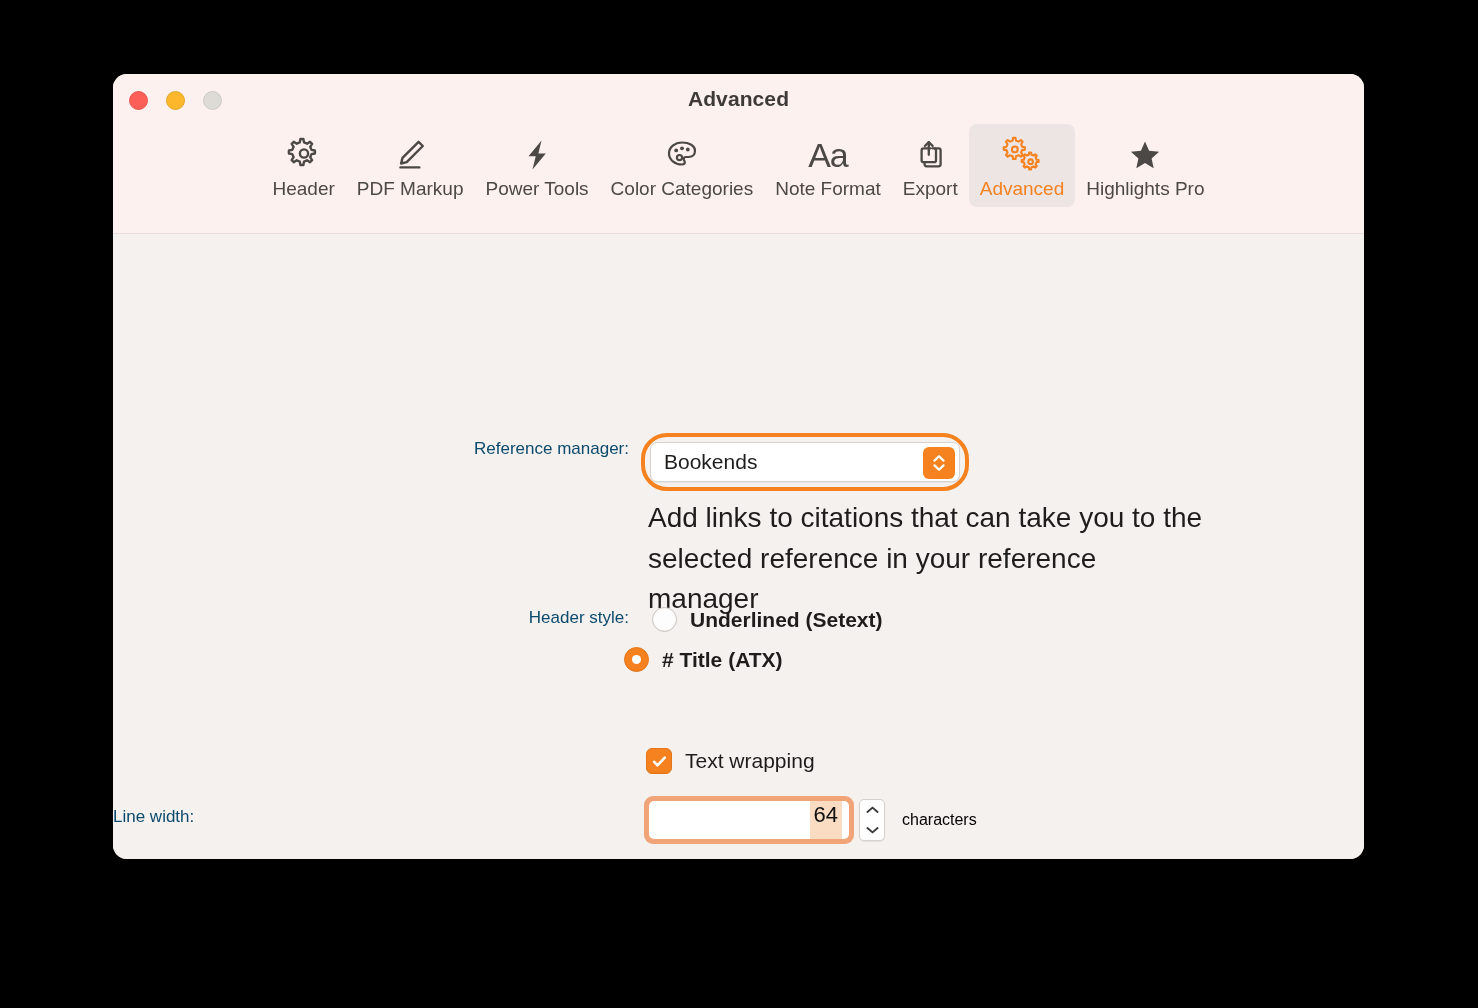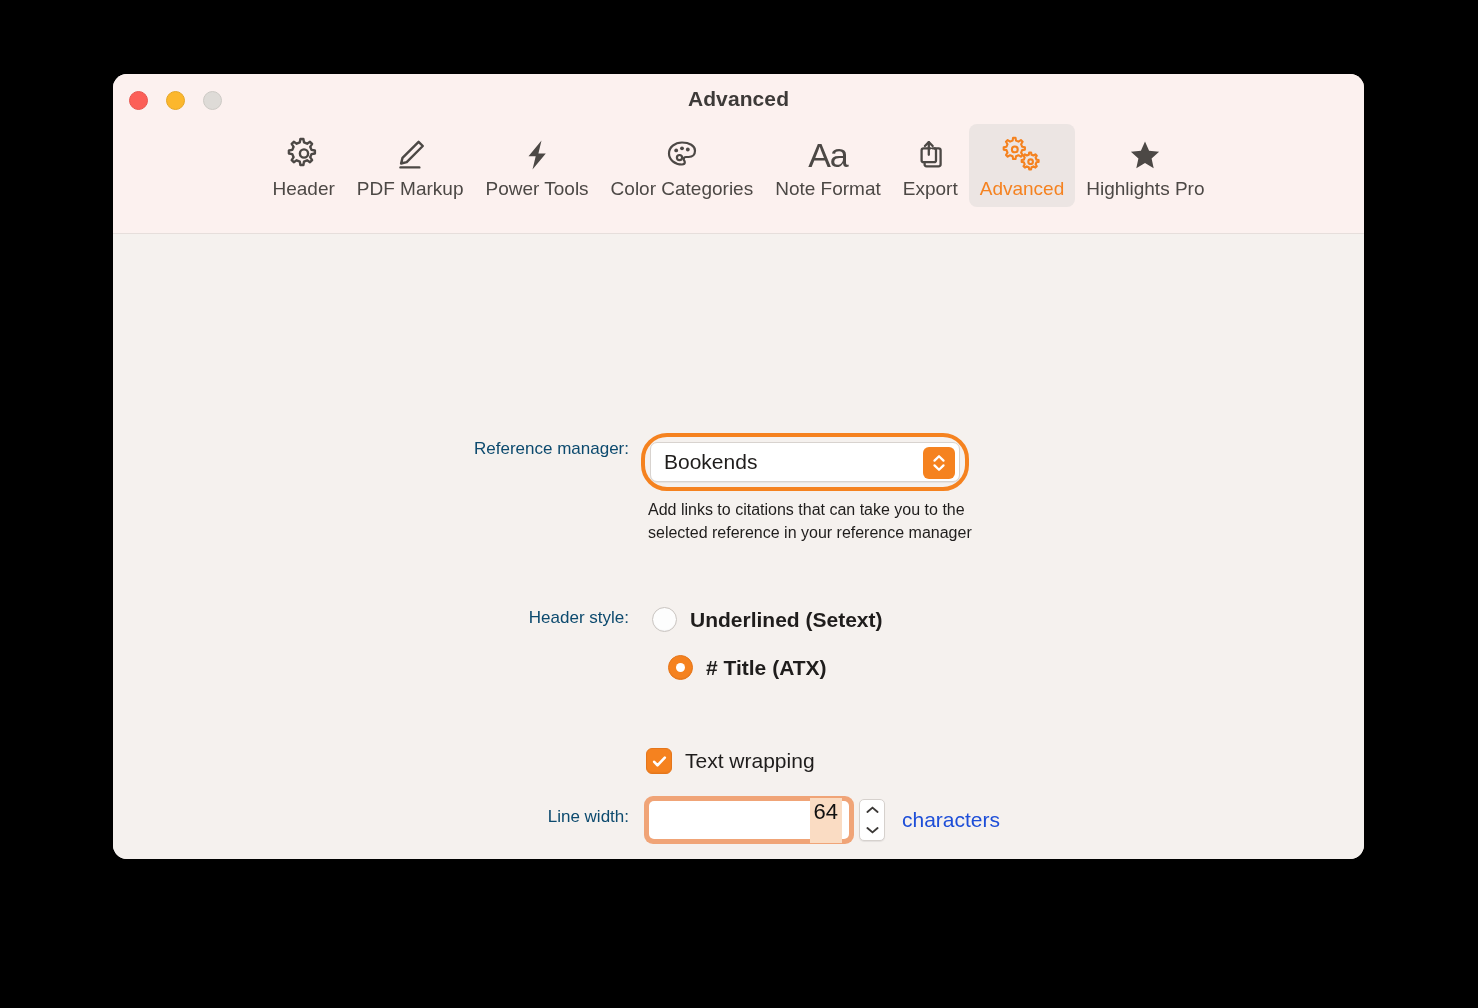--- a/index.html
+++ b/index.html
@@ -163,21 +163,21 @@
     height: 32px;
     background: #f5821f;
     border-radius: 6px;
     display: flex;
     align-items: center;
     justify-content: center;
   }
 
   .help-text {
     position: absolute;
-    font-size: 16px;
+    font-size: 28px;
     color: #1f1d1c;
     line-height: 1.45;
   }
 
   
   .radio-row { display: flex; align-items: center; gap: 13px; font-weight: bold; }
   .radio {
     width: 25px; height: 25px;
     border-radius: 50%;
     background: #fdfdfd;
@@ -233,37 +233,37 @@
     background: #ffffff;
     border-radius: 5px;
     display: flex;
     align-items: center;
     justify-content: flex-end;
   }
   .numfield .sel {
     background: #fadcc3;
     font-size: 22px;
     color: #111;
-    padding: 1px 4px 18px 4px;
+    padding: 1px 4px 11px 4px;
     margin-right: 7px;
   }
   .stepper {
     width: 26px;
     height: 42px;
     margin-left: 5px;
     background: #ffffff;
     border: 1px solid #d6d1cd;
     border-radius: 5px;
     display: flex;
     flex-direction: column;
     align-items: center;
     justify-content: space-around;
     box-shadow: 0 1px 1px rgba(0,0,0,0.07);
   }
-  .unit-label { font-size: 21px; color: #1d4ed8; margin-left: 17px; }
+  .unit-label { font-size: 16px; color: #000000; margin-left: 17px; }
 </style>
 </head>
 <body>
 
 <div id="stage">
 
   <div class="window">
 
     <div class="titlebar">
       <div class="traffic">
@@ -385,35 +385,35 @@
 
       <div class="row" style="left:0; top:374px; width:516px; justify-content:flex-end;">
         <span class="field-label">Header style:</span>
       </div>
 
       <div class="row radio-row" style="left:539px; top:373px;">
         <span class="radio"></span>
         <span class="radio-label">Underlined (Setext)</span>
       </div>
 
-      <div class="row radio-row" style="left:555px; top:413px;margin-top:8px;">
+      <div class="row radio-row" style="left:511px; top:413px;">
         <span class="radio checked"></span>
         <span class="radio-label"># Title (ATX)</span>
       </div>
 
       <div class="row check-row" style="left:533px; top:514px;justify-content:flex-end;">
         <span class="checkbox checked">
           <svg width="17" height="17" viewBox="0 0 17 17" fill="none" stroke="#ffffff" stroke-width="2.6" stroke-linecap="round" stroke-linejoin="round">
             <path d="M3.2 8.8l3.3 3.5L13.8 4.6"></path>
           </svg>
         </span>
         <span class="check-label">Text wrapping</span>
       </div>
 
-      <div class="row" style="left:0; top:573px; width:516px; justify-content:flex-end;">
+      <div class="row" style="left:0; top:573px; width:516px; ">
         <span class="field-label">Line width:</span>
       </div>
 
       <div class="row" style="left:531px; top:562px;">
         <div class="numfield-focus">
           <div class="numfield">
             <span class="sel">64</span>
           </div>
         </div>
         <div class="stepper">

